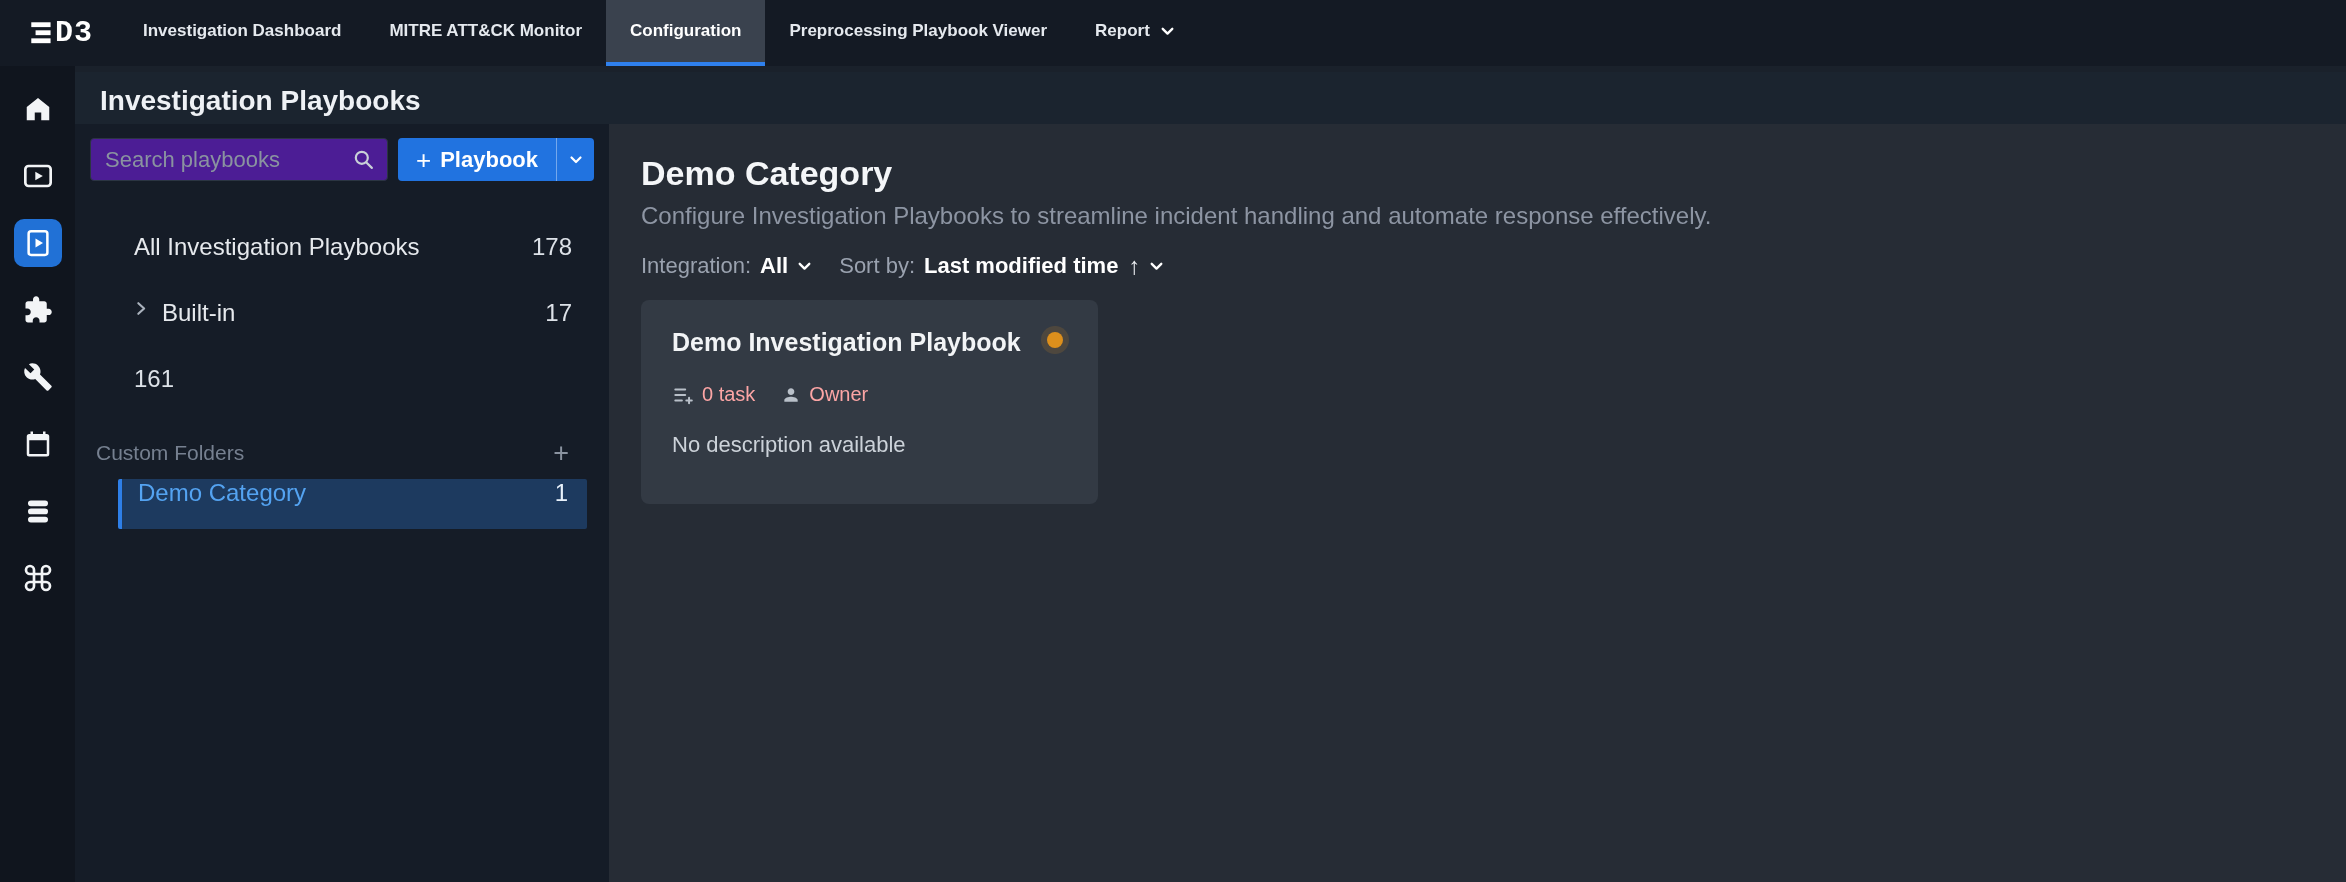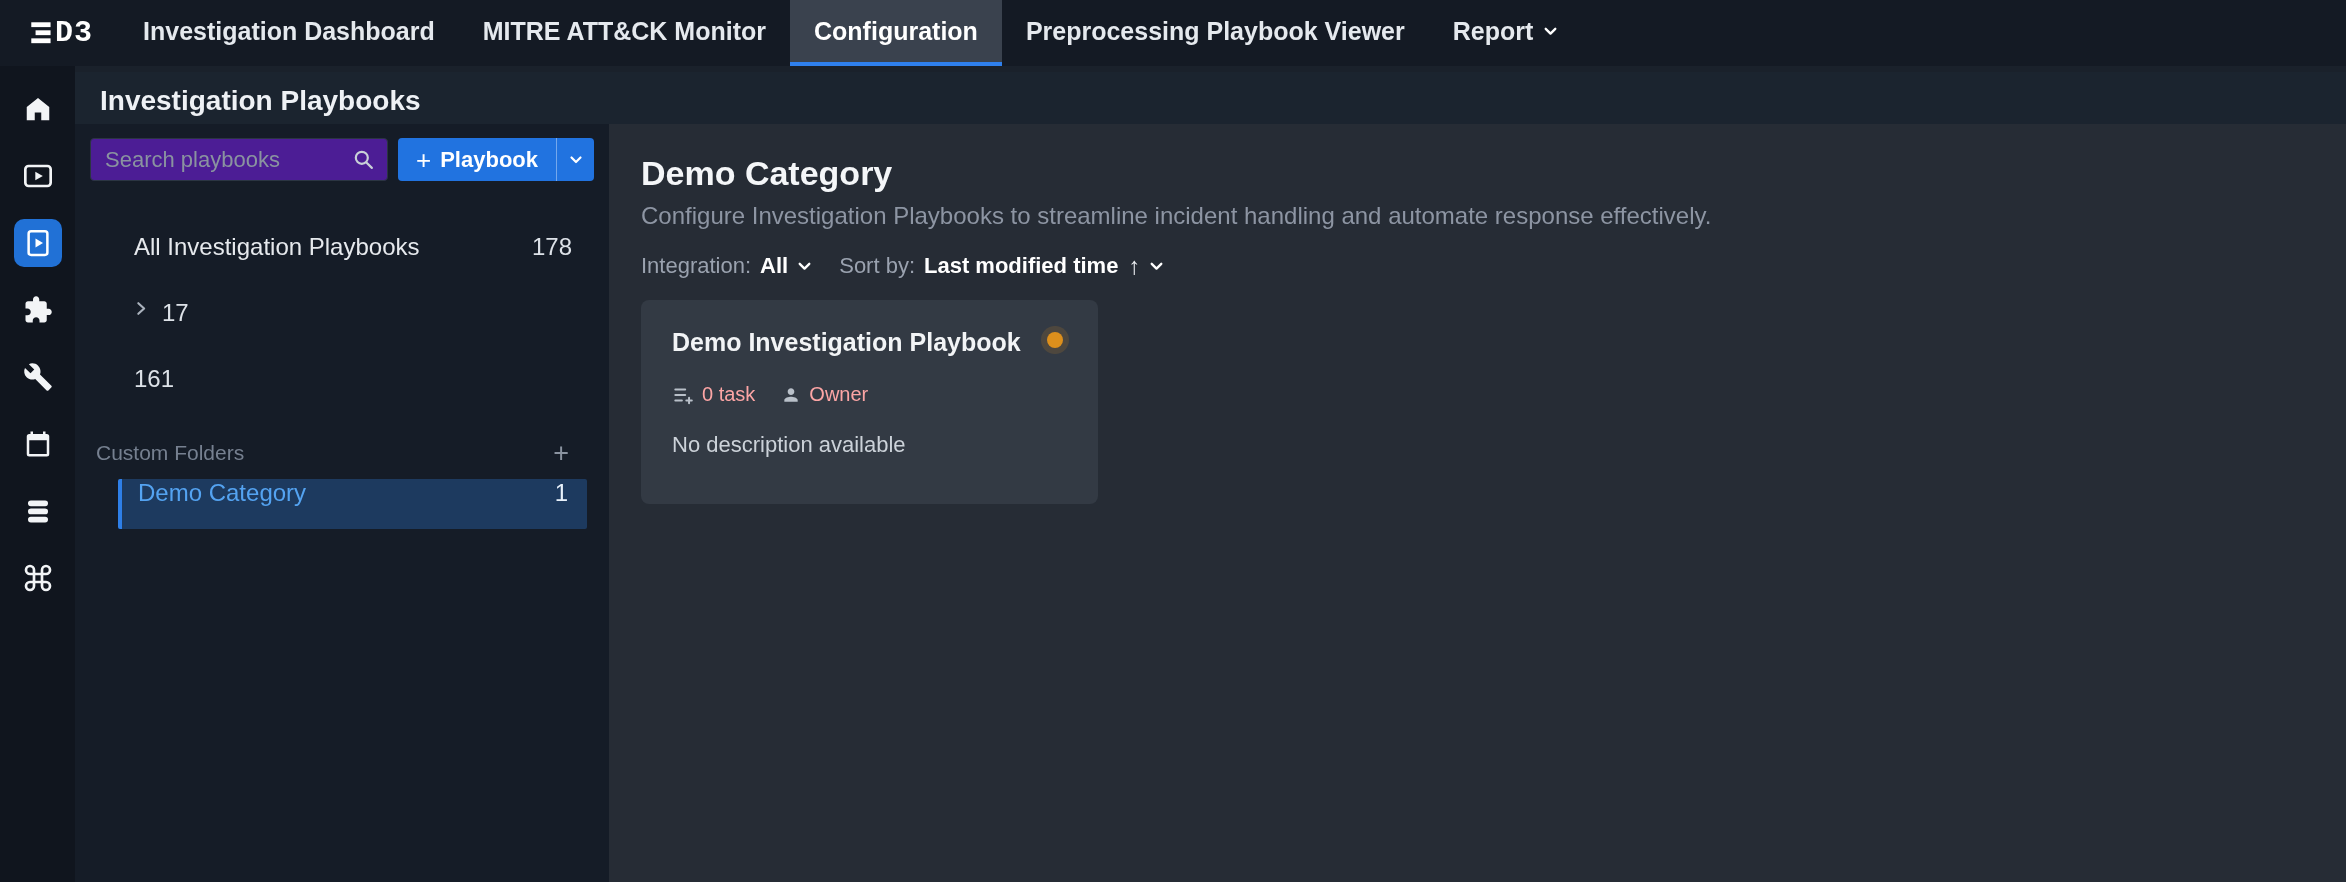--- a/index.html
+++ b/index.html
@@ -22,21 +22,21 @@
   .logo {
     display: flex; align-items: center; 
     padding: 0 26px 0 29px;
     font-family: Liberation Mono, monospace;
   }
   .logo-text { font-size: 30px; font-weight: 800; color: #ffffff; letter-spacing: 1px; }
   .tabs { display: flex; align-items: stretch; }
   .tab {
     display: flex; align-items: center; gap: 9px;
     padding: 0 24px;
-    font-size: 25px; font-weight: 700; color: #e5e9ee;
+    font-size: 17px; font-weight: 700; color: #e5e9ee;
     border-bottom: 4px solid transparent;
     white-space: nowrap;
   }
   .tab.active {
     background: #3a424e;
     border-bottom-color: #2f80ed;
     color: #ffffff;
   }
 
   
@@ -295,20 +295,21 @@
 
   <div class="folder-list" data-interactable="false">
     <div class="frow" data-interactable="true">
       <span class="flabel" data-interactable="false">All Investigation Playbooks</span>
       <span class="fcount" data-interactable="false">178</span>
     </div>
     <div class="frow child" data-interactable="true">
       <svg width="19" height="19" viewBox="0 0 18 18" data-interactable="true">
         <polyline points="6,4 11.5,9 6,14" fill="none" stroke="#aab2bd" stroke-width="2" stroke-linecap="round" stroke-linejoin="round"></polyline>
       </svg>
+      <span class="flabel" data-interactable="false">Built-in</span>
       <span class="fcount" data-interactable="false">17</span>
     </div>
     <div class="frow" data-interactable="true">
       <span class="fcount" data-interactable="false">161</span>
     </div>
     <div class="section-head" data-interactable="false">
       <span class="flabel" data-interactable="false">Custom Folders</span>
       <span class="addplus" data-interactable="true">+</span>
     </div>
     <div class="frow selected" data-interactable="true">

